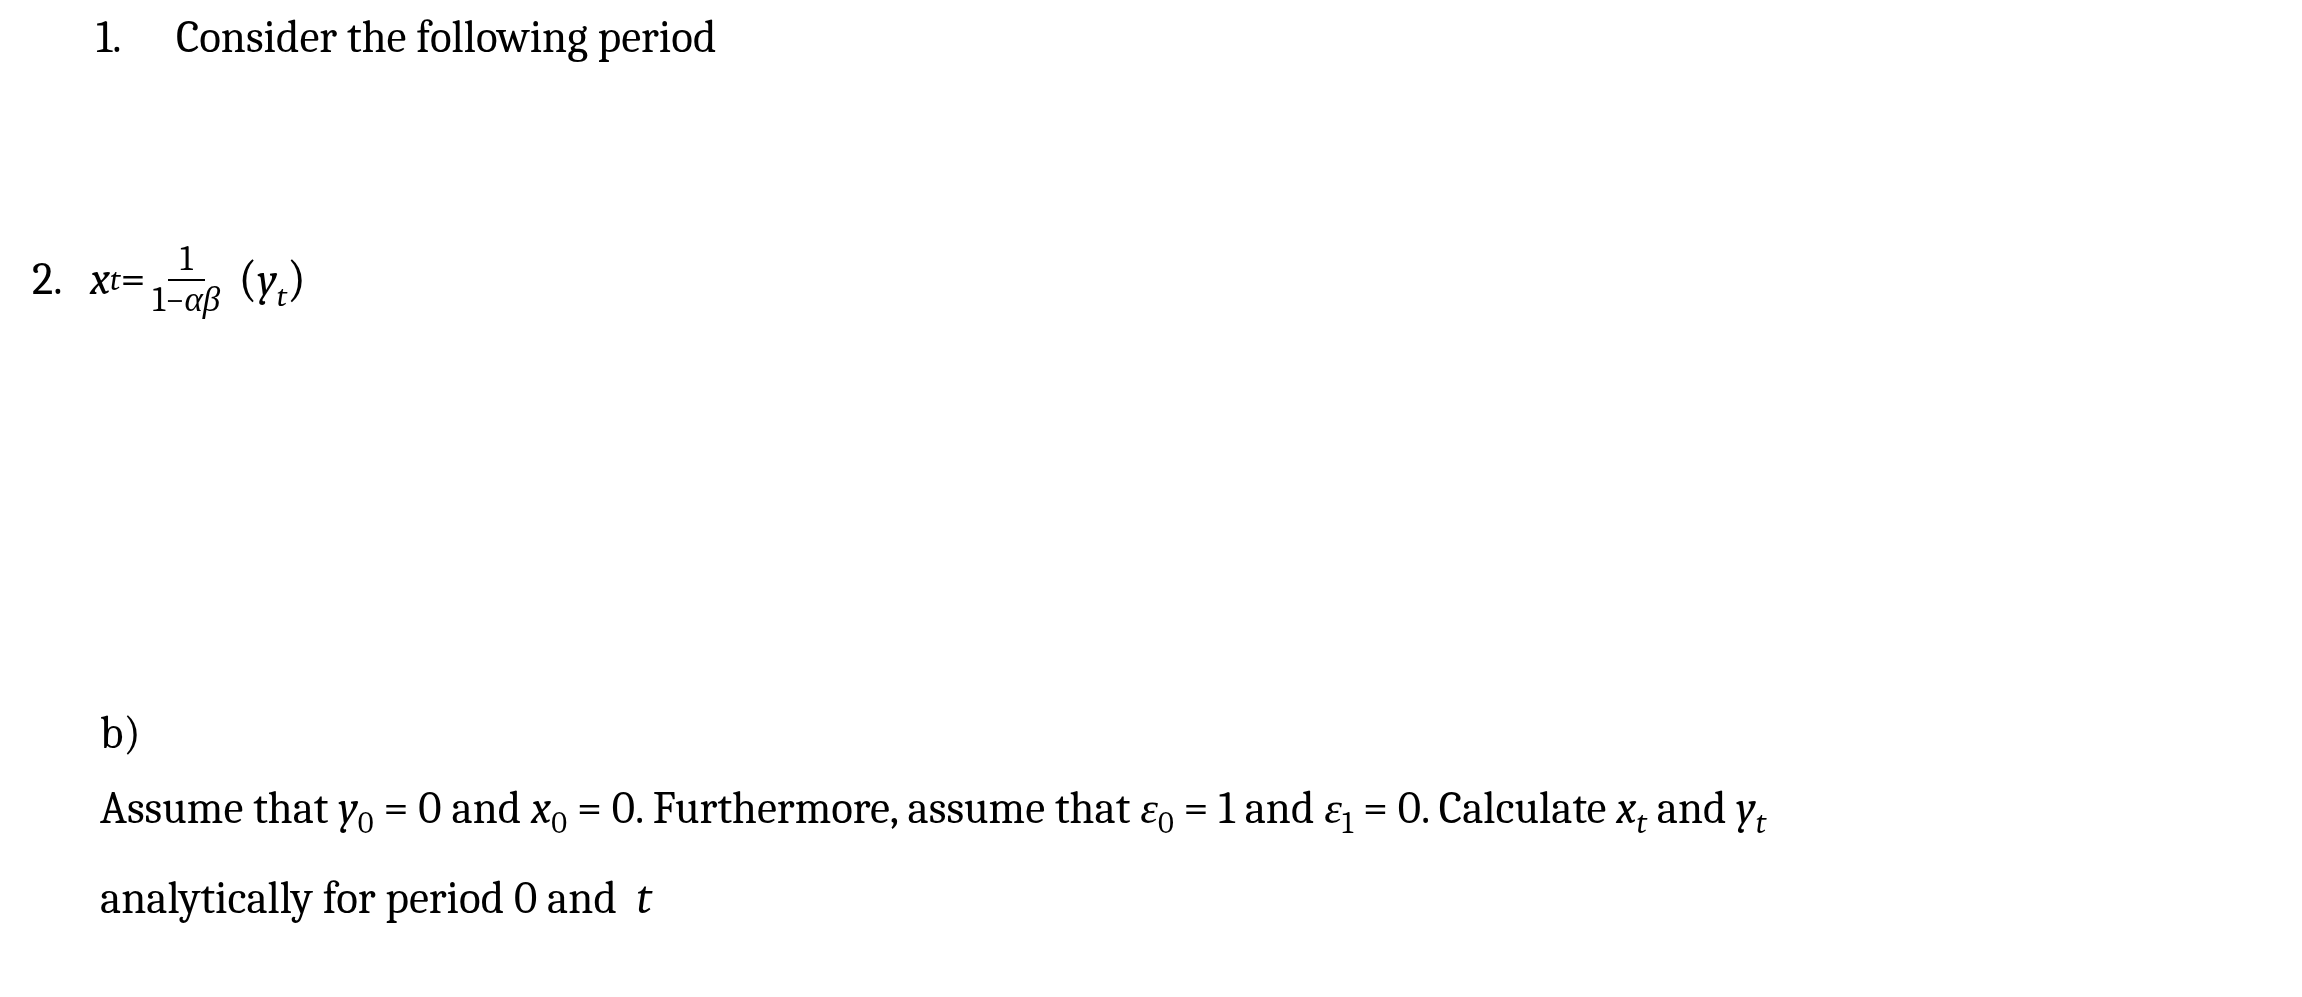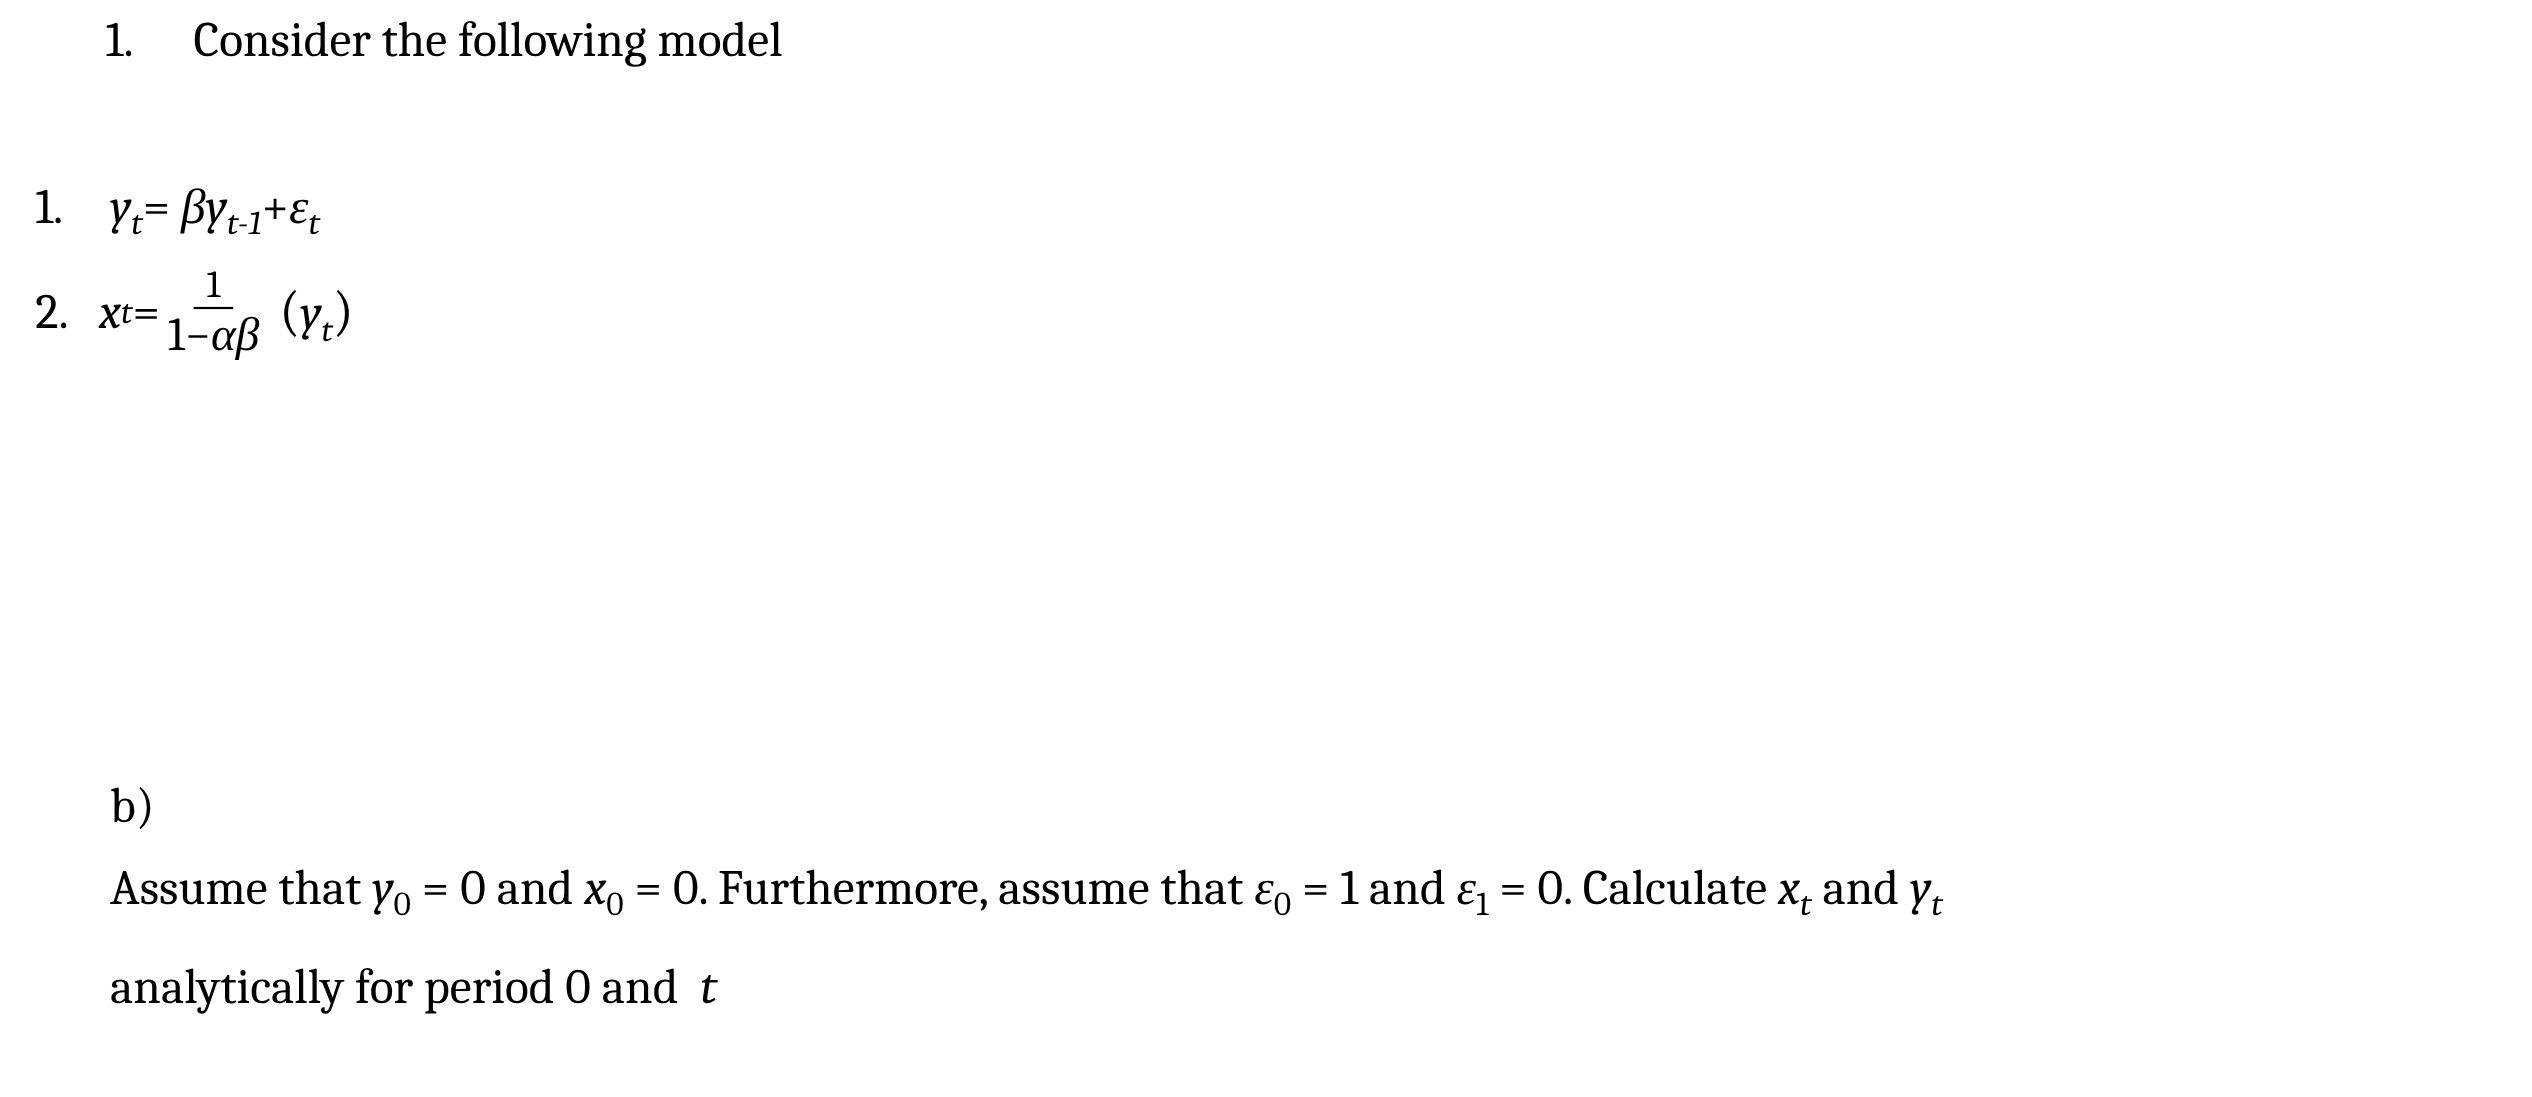--- a/index.html
+++ b/index.html
@@ -58,21 +58,21 @@
     margin: 0 3px;
   }
   .frac .num {
     font-size: 35px;
     padding: 0 12px;
     line-height: 1.1;
     border-bottom: 2.5px solid #000;
     text-align: center;
   }
   .frac .den {
-    font-size: 43px;
+    font-size: 35px;
     padding: 0 4px;
     line-height: 1.1;
     text-align: right;
   }
   .it { font-style: italic; }
   sub { font-size: 0.68em; vertical-align: sub; line-height: 0; }
   sup { font-size: 0.68em; vertical-align: super; line-height: 0; }
   .where {
     position: absolute;
     left: 24px;
@@ -106,27 +106,23 @@
     line-height: 2.0;
   }
 </style>
 </head>
 <body>
 
 <div class="page">
 
   <div class="intro">
     <span class="num">1.</span>
-    <span>Consider the following model</span>
+    <span>Consider the following period</span>
   </div>
 
-  <div class="eq-line1">
-    <span class="lbl">1.</span>
-    <span class="it">y</span><sub class="it">t</sub><span>=</span>&nbsp;<span class="it">β</span><span class="it">y</span><sub class="it">t-1</sub><span>+</span><span class="it">ε</span><sub class="it">t</sub>
-  </div>
 
   <div class="eq-line2">
     <span class="lbl">2.</span>
     <span class="it">x</span>
       <sub class="it">t</sub>
       <span>=</span>
     <span class="frac">
       <span class="num">1</span>
       <span class="den">
         <span>1</span><span>−</span><span class="it">α</span><span class="it">β</span>

